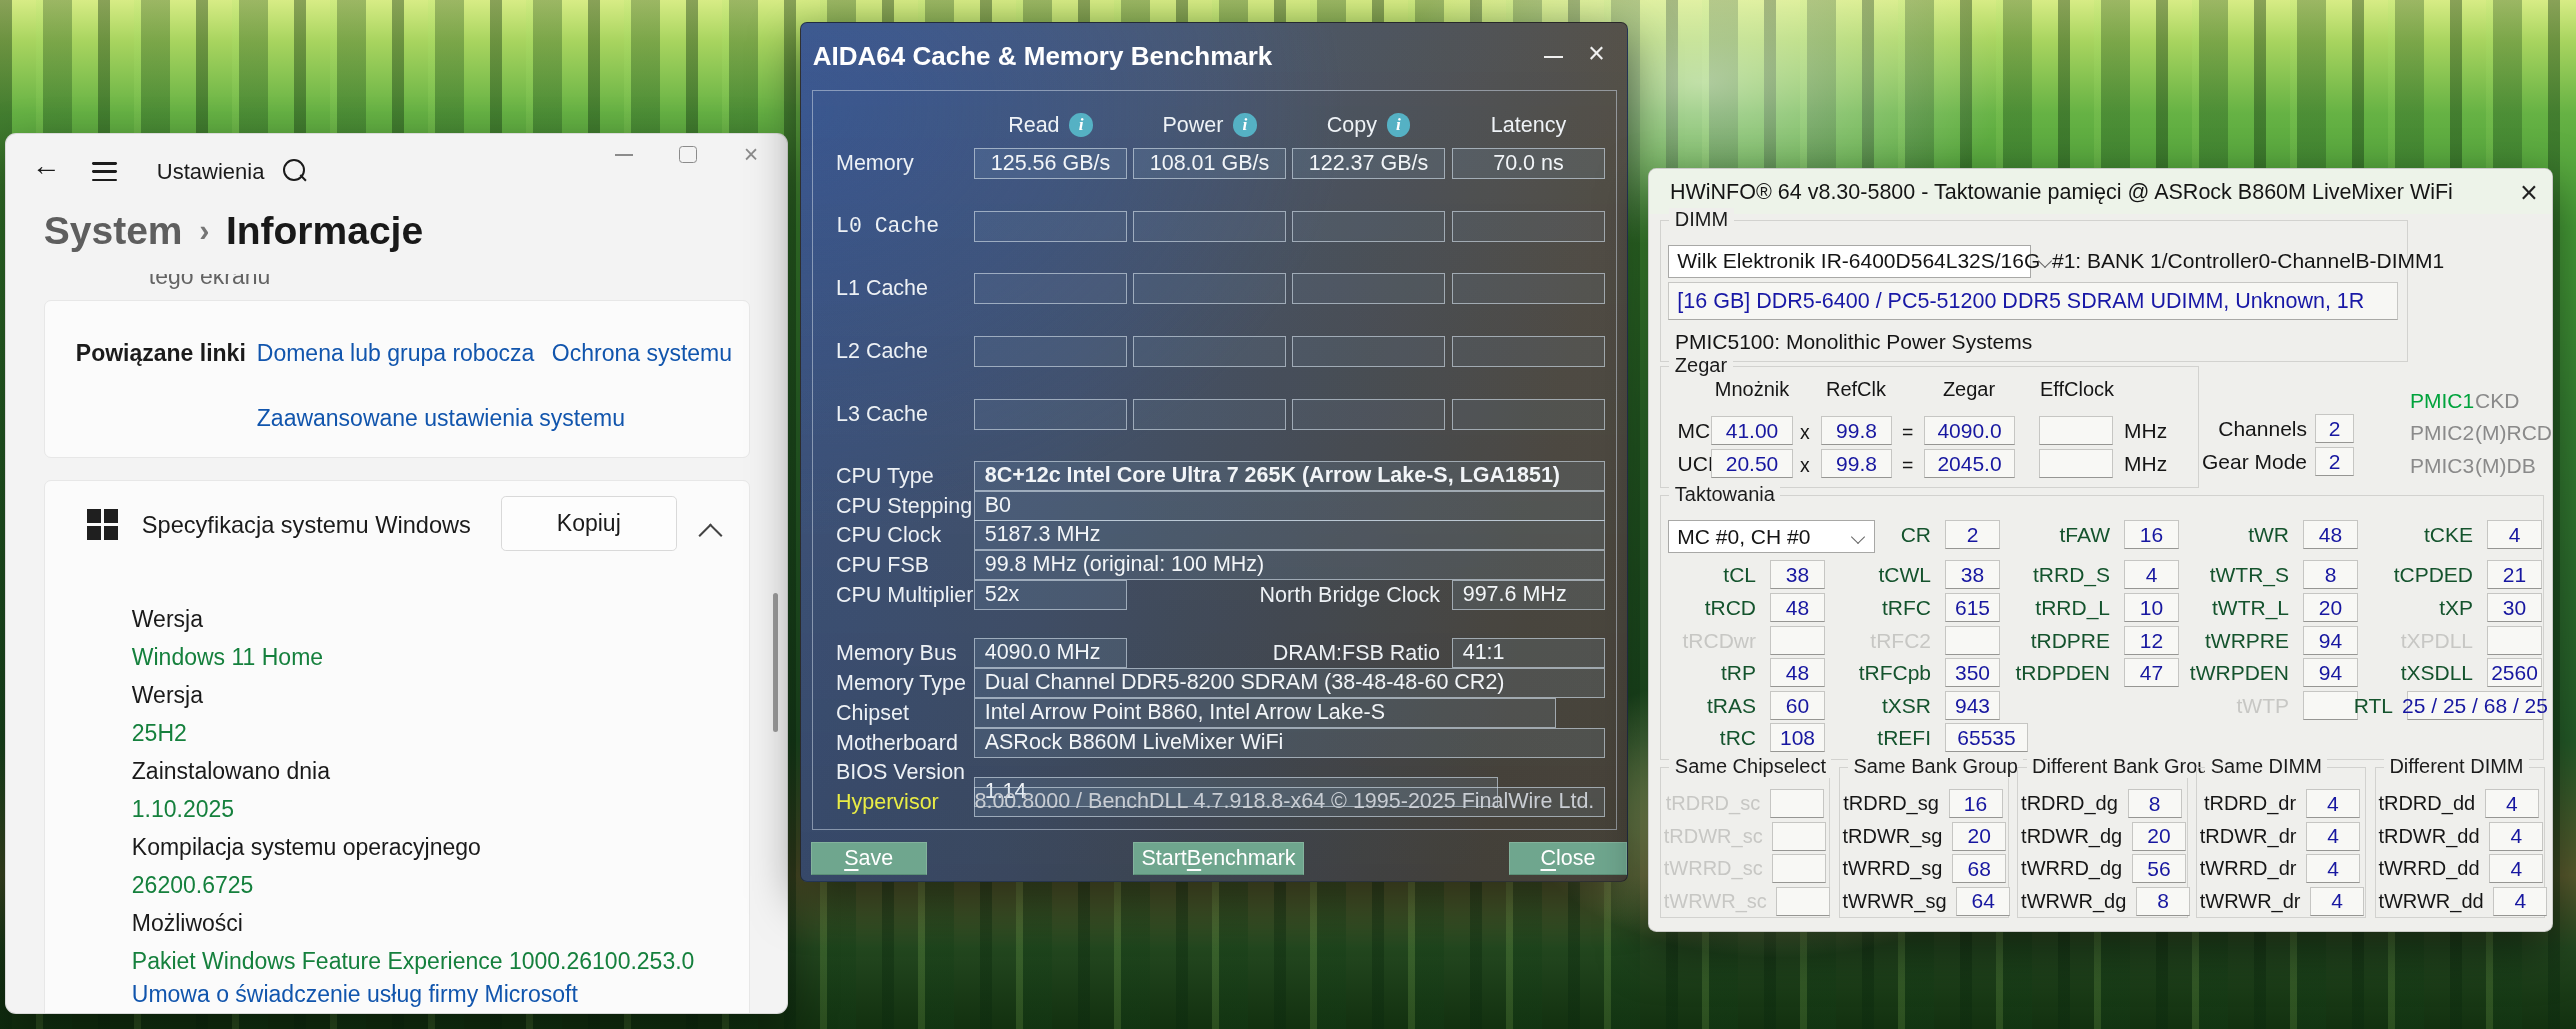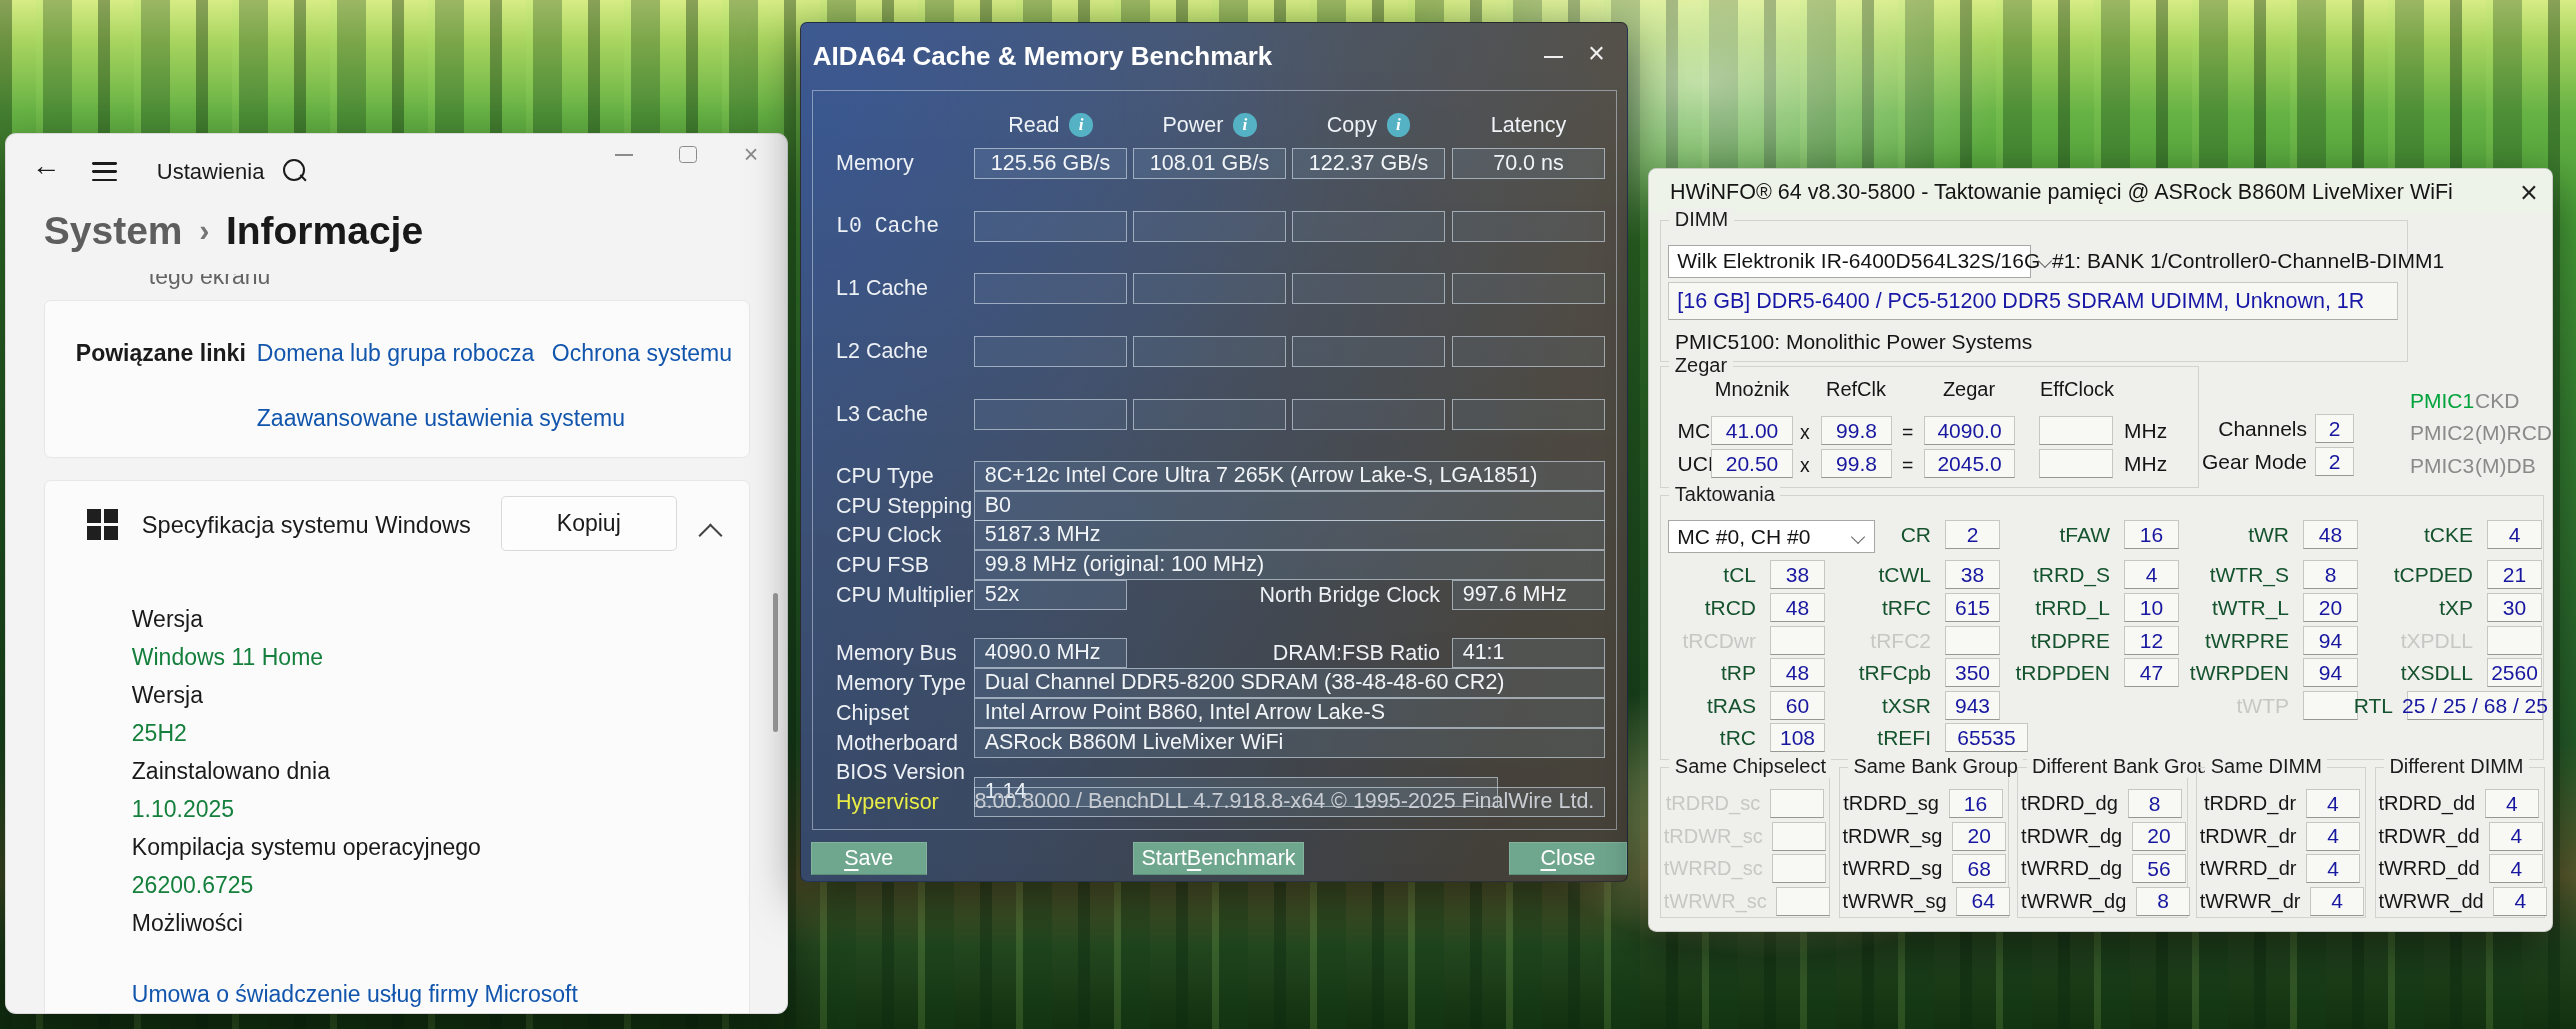--- a/index.html
+++ b/index.html
@@ -178,20 +178,21 @@
       <div class="spec-rows" id="spec-rows">
           <div class="lab">Wersja</div>
           <div class="val">Windows 11 Home</div>
           <div class="lab">Wersja</div>
           <div class="val">25H2</div>
           <div class="lab">Zainstalowano dnia</div>
           <div class="val">1.10.2025</div>
           <div class="lab">Kompilacja systemu operacyjnego</div>
           <div class="val">26200.6725</div>
           <div class="lab">Możliwości</div>
+          <div class="val">Pakiet Windows Feature Experience 1000.26100.253.0</div>
         </div>
       <a class="s-link spec-link">Umowa o świadczenie usług firmy Microsoft</a>
     </div>
 
     <span class="s-scroll"></span>
   </section>
 
   <section class="aida">
     <span class="a-title">AIDA64 Cache &amp; Memory Benchmark</span>
     <span class="a-min"></span>
@@ -231,39 +232,39 @@
         <div class="abox empty" style="left: 161px; top: 245px; width: 153px; height: 31px;"></div>
         <div class="abox empty" style="left: 320px; top: 245px; width: 153px; height: 31px;"></div>
         <div class="abox empty" style="left: 479px; top: 245px; width: 153px; height: 31px;"></div>
         <div class="abox empty" style="left: 639px; top: 245px; width: 153px; height: 31px;"></div>
         <div class="alabel" style="left: 23px; top: 308px; line-height: 31px;">L3 Cache</div>
         <div class="abox empty" style="left: 161px; top: 308px; width: 153px; height: 31px;"></div>
         <div class="abox empty" style="left: 320px; top: 308px; width: 153px; height: 31px;"></div>
         <div class="abox empty" style="left: 479px; top: 308px; width: 153px; height: 31px;"></div>
         <div class="abox empty" style="left: 639px; top: 308px; width: 153px; height: 31px;"></div>
         <div class="alabel" style="left: 23px; top: 370px; line-height: 30px;">CPU Type</div>
-        <div class="abox l" style="left: 161px; top: 370px; width: 631px; height: 30px;">8C+12c Intel Core Ultra 7 265K  (Arrow Lake-S, LGA1851)</div>
+        <div class="abox l" style="left: 161px; top: 370px; width: 631px; height: 30px; font-weight: bold;">8C+12c Intel Core Ultra 7 265K  (Arrow Lake-S, LGA1851)</div>
         <div class="alabel" style="left: 23px; top: 400px; line-height: 30px;">CPU Stepping</div>
         <div class="abox l" style="left: 161px; top: 400px; width: 631px; height: 30px;">B0</div>
         <div class="alabel" style="left: 23px; top: 429px; line-height: 30px;">CPU Clock</div>
         <div class="abox l" style="left: 161px; top: 429px; width: 631px; height: 30px;">5187.3 MHz</div>
         <div class="alabel" style="left: 23px; top: 459px; line-height: 30px;">CPU FSB</div>
         <div class="abox l" style="left: 161px; top: 459px; width: 631px; height: 30px;">99.8 MHz  (original: 100 MHz)</div>
         <div class="alabel" style="left: 23px; top: 489px; line-height: 30px;">CPU Multiplier</div>
         <div class="abox l" style="left: 161px; top: 489px; width: 153px; height: 30px;">52x</div>
         <div class="a-rlabel" style="left: 388px; top: 489px; width: 239px; line-height: 30px;">North Bridge Clock</div>
         <div class="abox l" style="left: 639px; top: 489px; width: 153px; height: 30px;">997.6 MHz</div>
         <div class="alabel" style="left: 23px; top: 547px; line-height: 30px;">Memory Bus</div>
         <div class="abox l" style="left: 161px; top: 547px; width: 153px; height: 30px;">4090.0 MHz</div>
         <div class="a-rlabel" style="left: 388px; top: 547px; width: 239px; line-height: 30px;">DRAM:FSB Ratio</div>
         <div class="abox l" style="left: 639px; top: 547px; width: 153px; height: 30px;">41:1</div>
         <div class="alabel" style="left: 23px; top: 577px; line-height: 30px;">Memory Type</div>
         <div class="abox l" style="left: 161px; top: 577px; width: 631px; height: 30px;">Dual Channel DDR5-8200 SDRAM  (38-48-48-60 CR2)</div>
         <div class="alabel" style="left: 23px; top: 607px; line-height: 30px;">Chipset</div>
-        <div class="abox l" style="left: 161px; top: 607px; width: 631px; height: 30px;">Intel Arrow Point B860, Intel Arrow Lake-S</div>
+        <div class="abox l" style="left: 161px; top: 607px; width: 582px; height: 30px;">Intel Arrow Point B860, Intel Arrow Lake-S</div>
         <div class="alabel" style="left: 23px; top: 637px; line-height: 30px;">Motherboard</div>
         <div class="abox l" style="left: 161px; top: 637px; width: 631px; height: 30px;">ASRock B860M LiveMixer WiFi</div>
         <div class="alabel" style="left: 23px; top: 666px; line-height: 30px;">BIOS Version</div>
         <div class="abox l" style="left: 161px; top: 686px; width: 524px; height: 30px;">1.14</div>
         <div class="alabel hyp" style="left: 23px; top: 696px; line-height: 30px;">Hypervisor</div>
         <div class="abox r" style="left: 161px; top: 696px; width: 631px; height: 30px;">AIDA64 v8.00.8000 / BenchDLL 4.7.918.8-x64 © 1995-2025 FinalWire Ltd.</div>
       </div>
     <button class="a-btn a-save" id="btn-save"><u>S</u>ave</button>
     <button class="a-btn a-start" id="btn-start">Start <u>B</u>enchmark</button>
     <button class="a-btn a-closebtn" id="btn-close"><u>C</u>lose</button>

